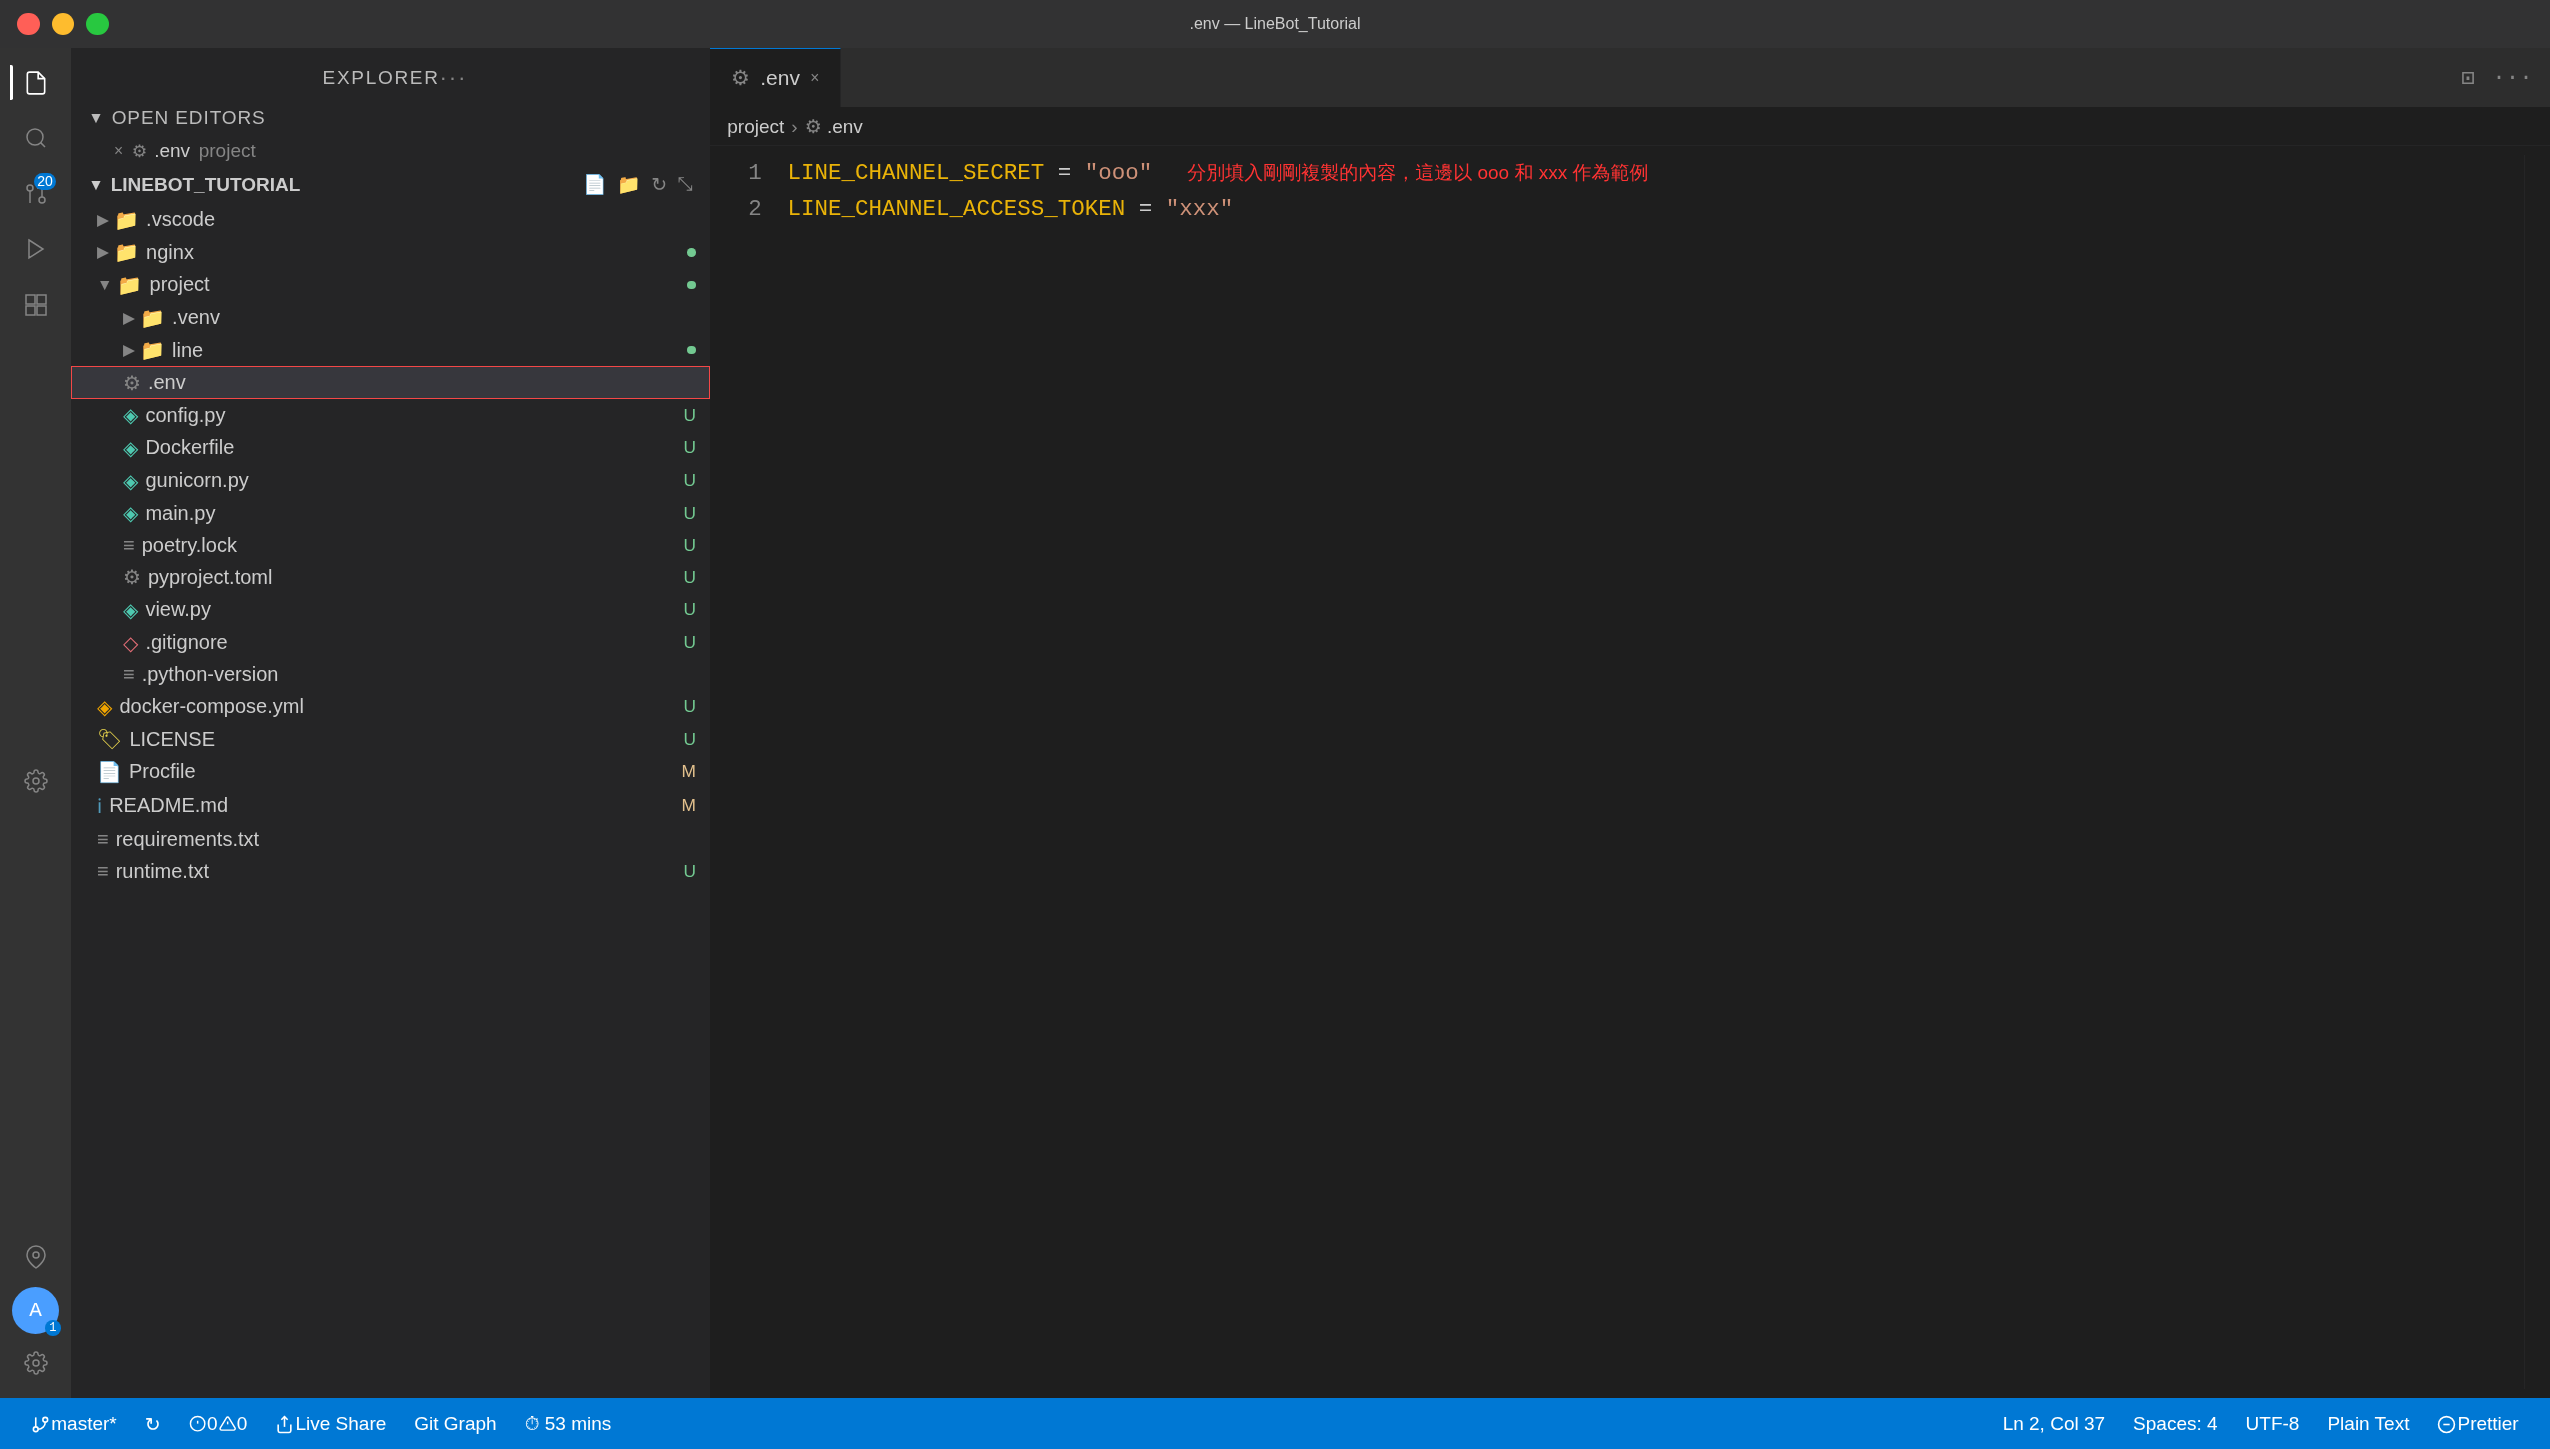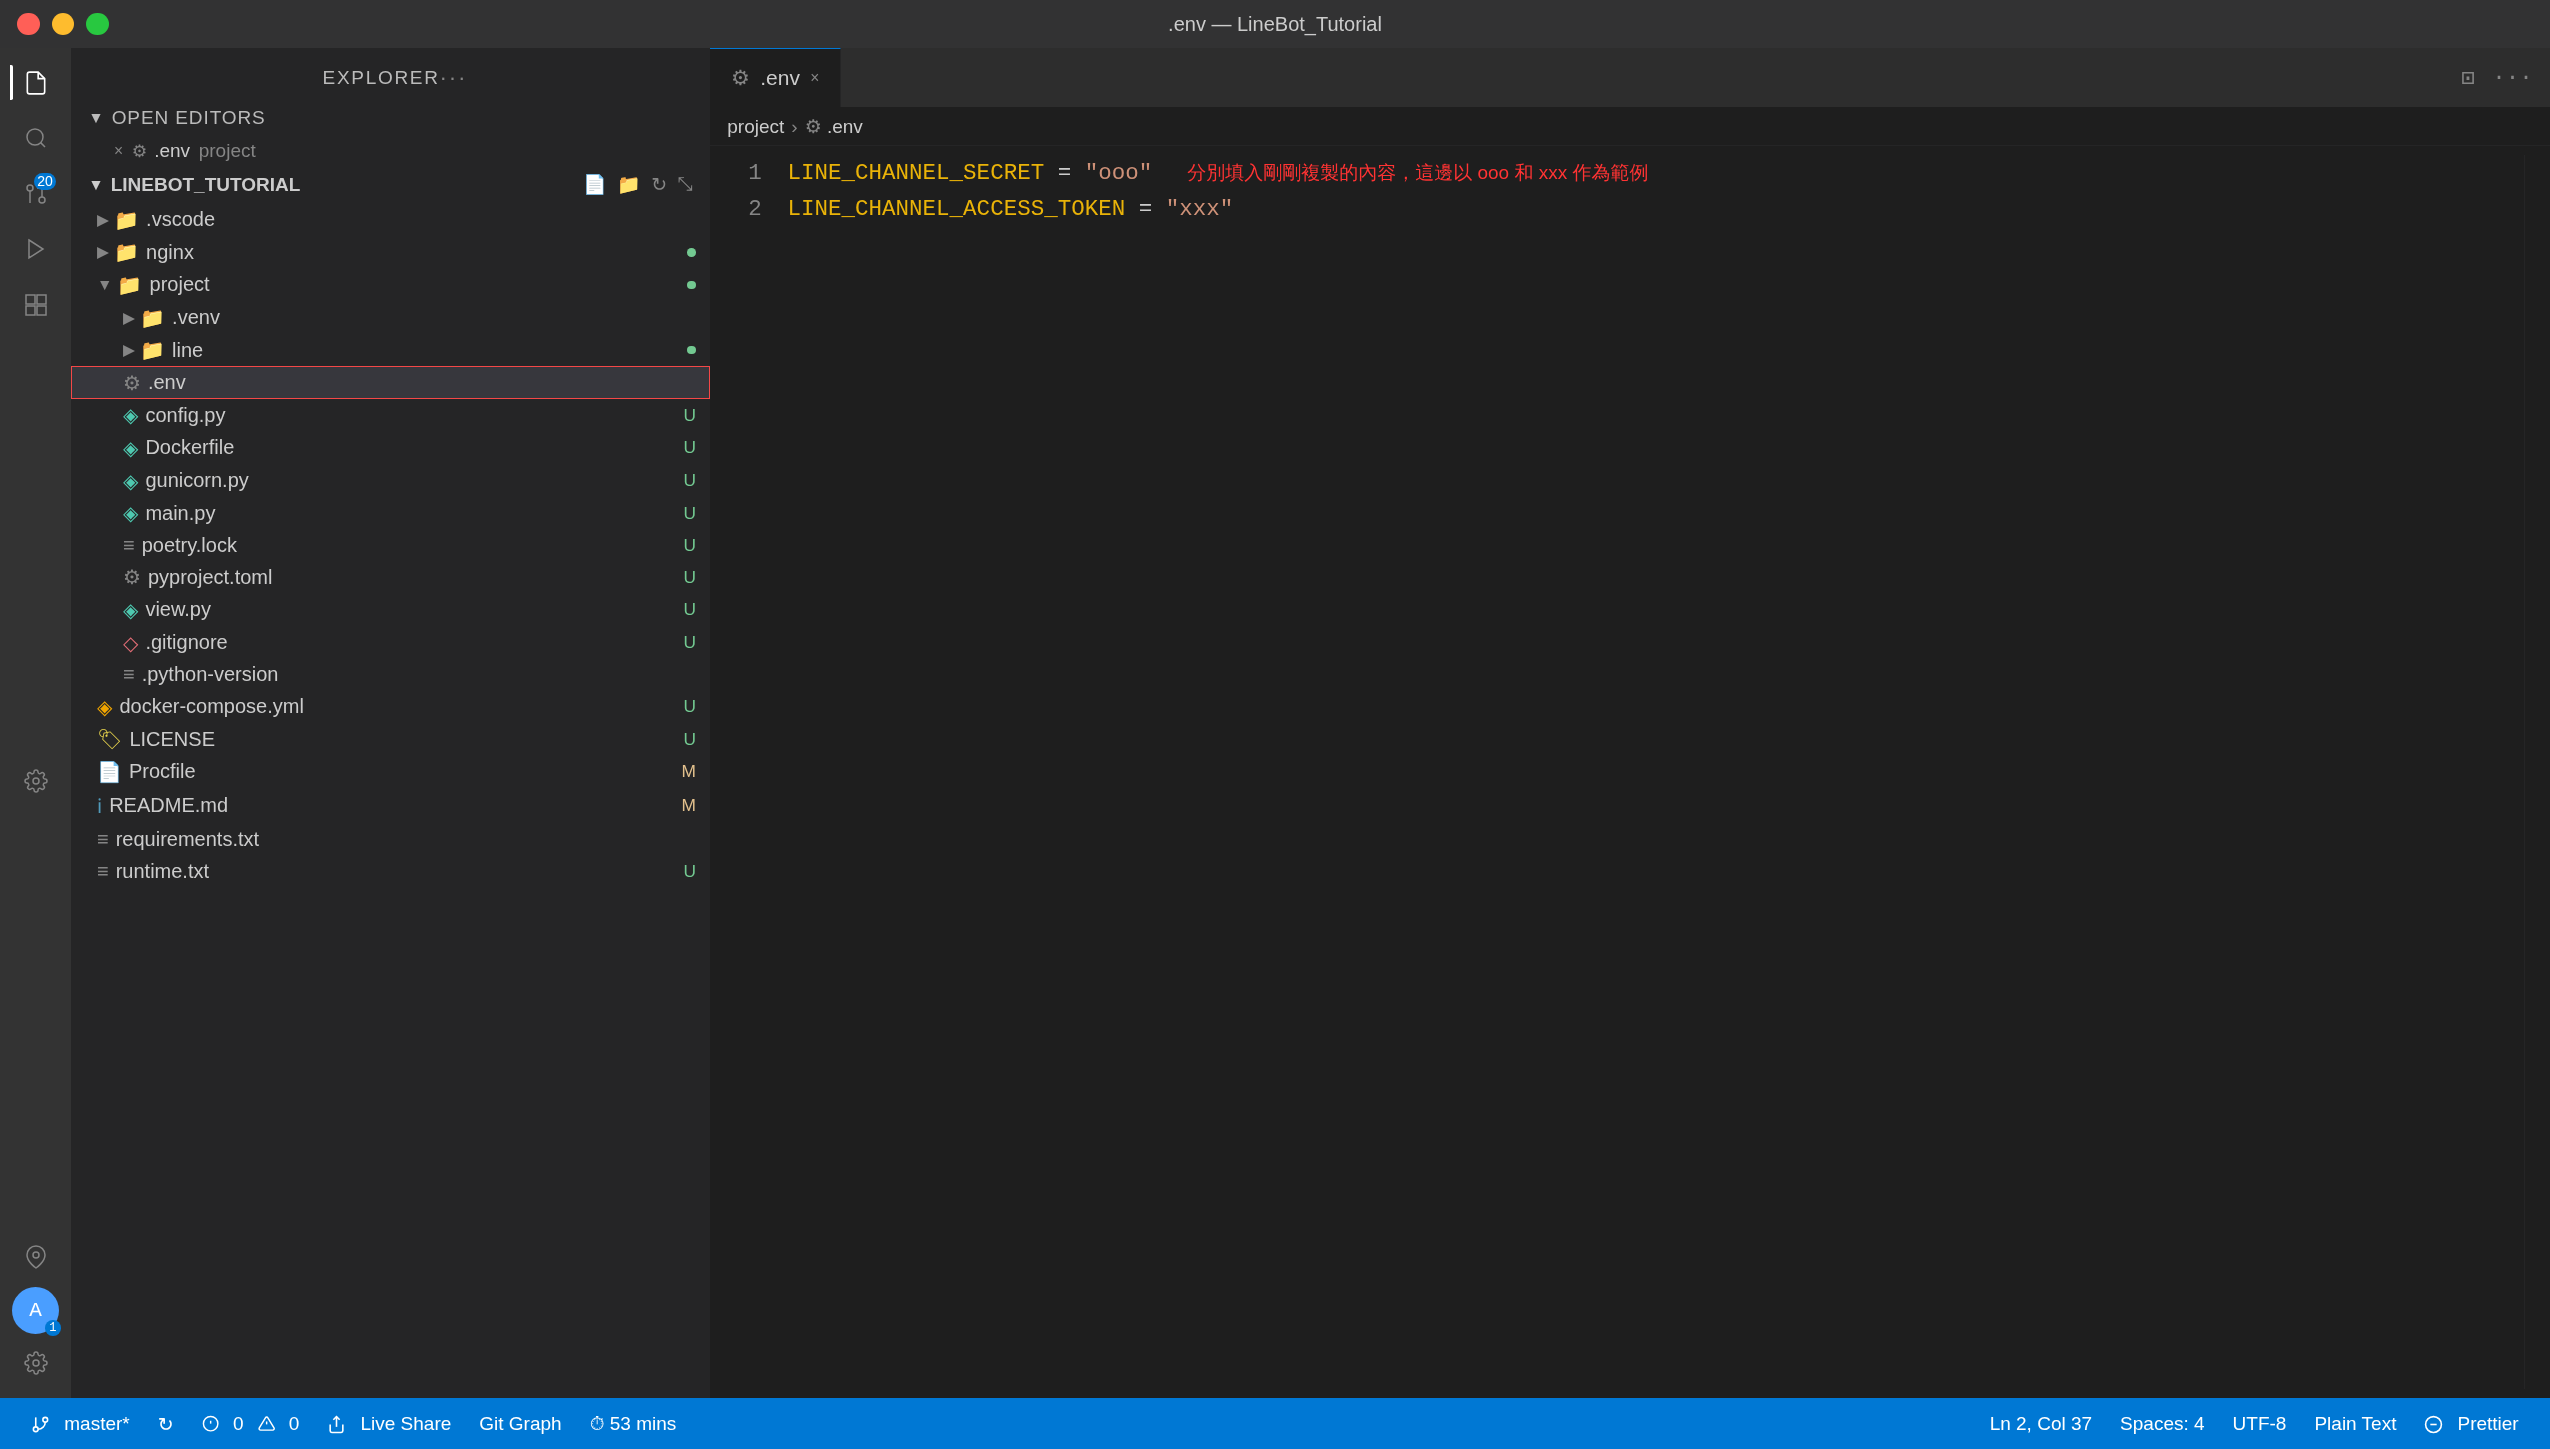--- a/index.html
+++ b/index.html
@@ -34,21 +34,21 @@
     .traffic-light {
       width: 22.5px;
       height: 22.5px;
       border-radius: 50%;
     }
     .tl-red { background: #ff5f57; }
     .tl-yellow { background: #febc2e; }
     .tl-green { background: #28c840; }
     .title-text {
       color: #cccccc;
-      font-size: 20px;
+      font-size: 16px;
       font-family: -apple-system, sans-serif;
     }
 
     
     .main-layout {
       display: flex;
       width: 100%;
       height: calc(100% - 48px - 52px);
     }
 
@@ -327,21 +327,21 @@
       color: #ffffff;
       gap: 0;
     }
     .status-item {
       display: flex;
       align-items: center;
       padding: 0 14px;
       height: 100%;
       cursor: pointer;
       white-space: nowrap;
-      gap: 14px;
+      gap: 1px;
     }
     .status-right {
       margin-left: auto;
       display: flex;
       align-items: center;
     }
 
     
     .editor-top-right {
       display: flex;

